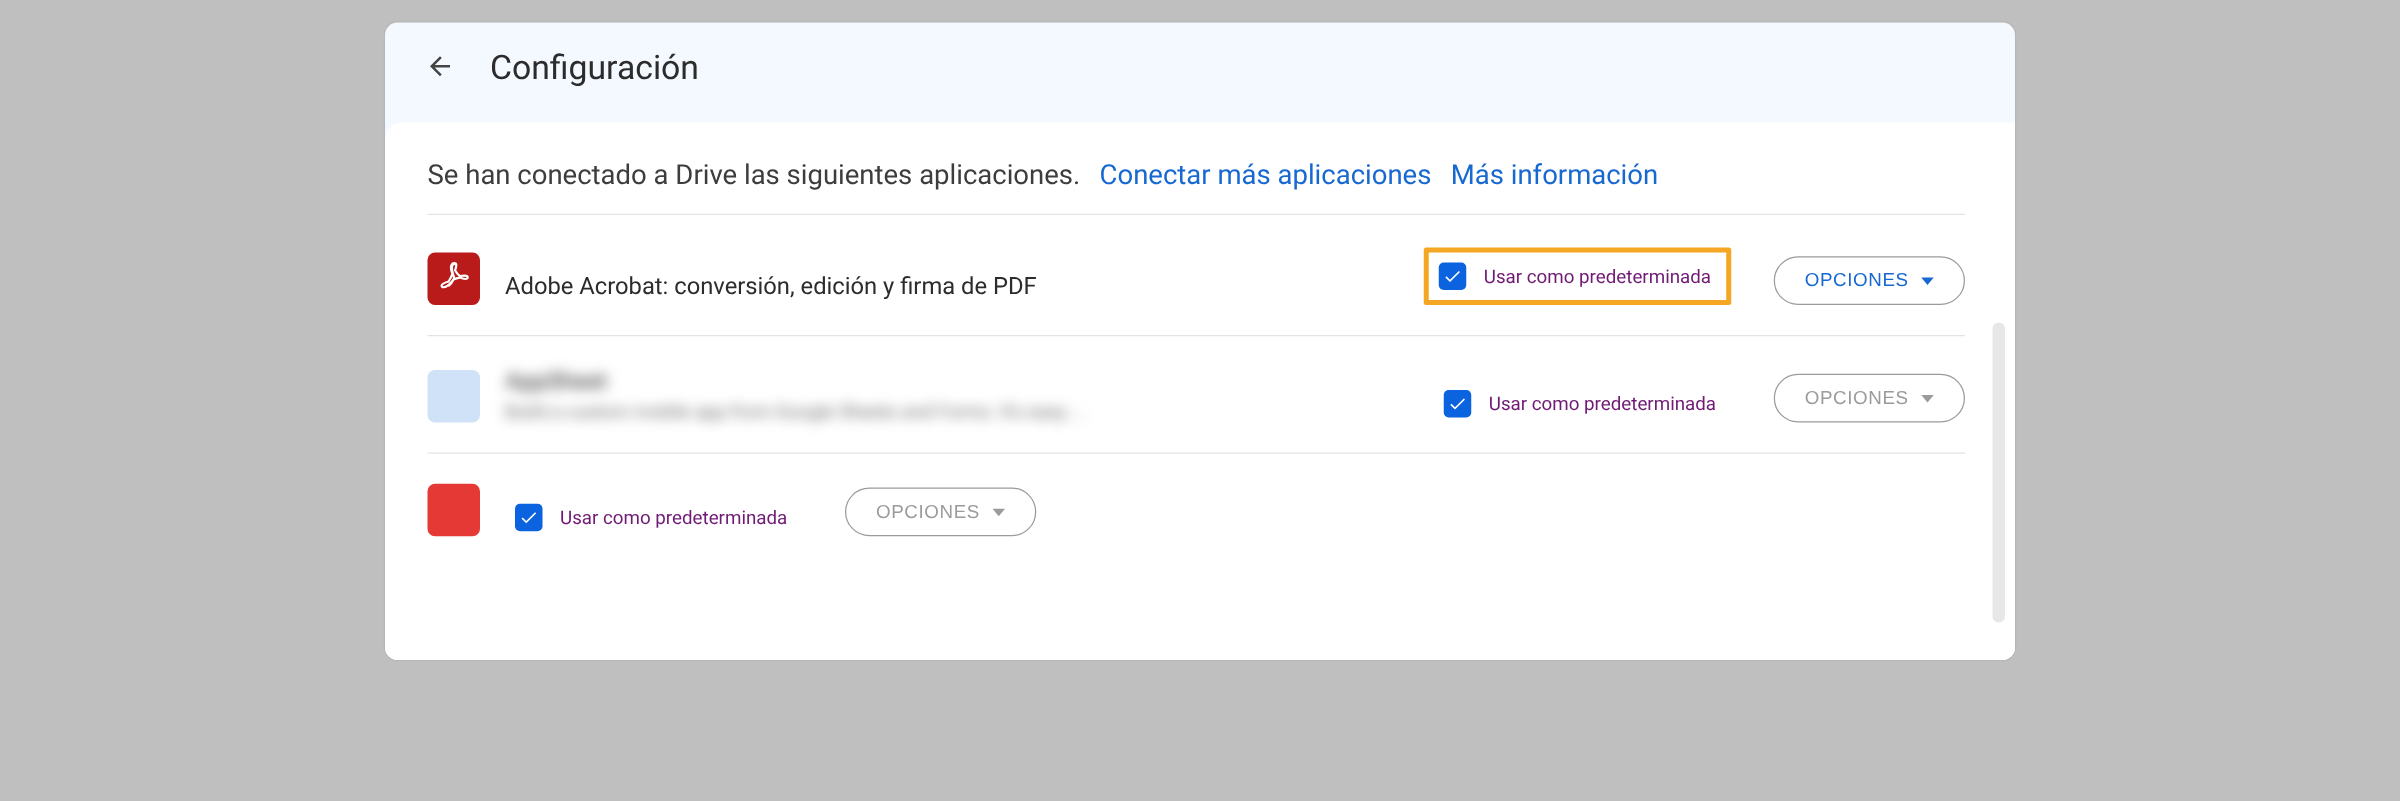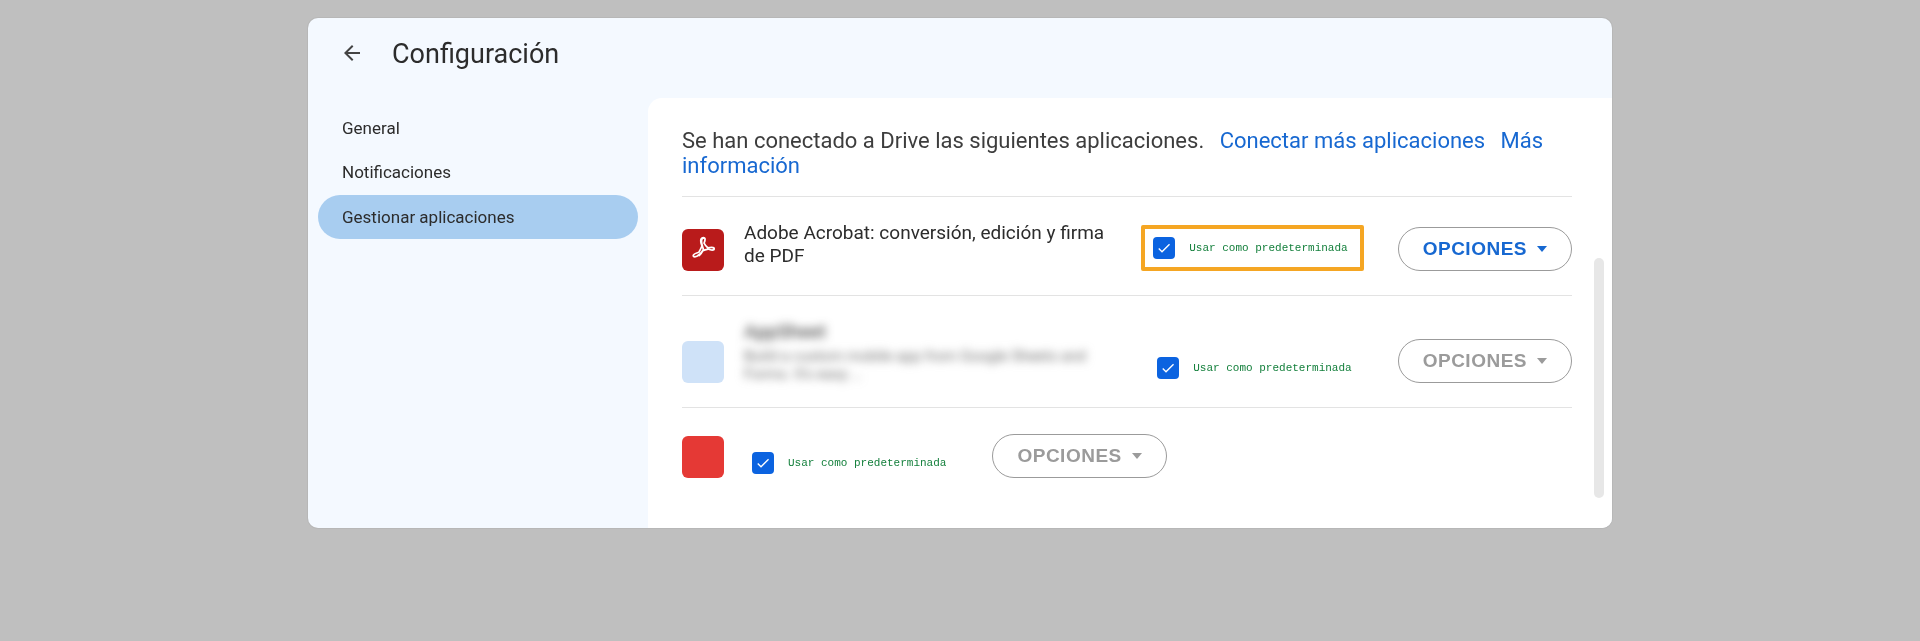--- a/index.html
+++ b/index.html
@@ -163,35 +163,35 @@
   .chk {
     width: 22px; height: 22px;
     background: #0b63e0;
     border-radius: 4px;
     display: flex;
     align-items: center;
     justify-content: center;
     flex-shrink: 0;
   }
   .chk svg { width: 16px; height: 16px; fill: #fff; }
-  .chk-label { font-size: 11px; color: #15803d; font-family: Liberation Mono, monospace; }
+  .chk-label { font-size: 15px; color: #701a75; }
 
   
   .options-btn {
     margin-left: 14px;
     margin-top: 2px;
     display: flex;
     align-items: center;
     gap: 10px;
     padding: 10px 24px;
     border: 1.5px solid #9b9b9b;
     border-radius: 24px;
     background: #fff;
-    font-size: 19px;
-    font-weight: 700;
+    font-size: 15px;
+    font-weight: 400;
     letter-spacing: 0.5px;
     color: #1768d1;
     cursor: pointer;
   }
   .options-btn.disabled { color: #9b9b9b; cursor: default; }
   .options-btn .caret {
     width: 0; height: 0;
     border-left: 5px solid transparent;
     border-right: 5px solid transparent;
     border-top: 6px solid currentColor;
@@ -211,31 +211,20 @@
         <svg viewBox="0 0 24 24">
             <path d="M20 11H7.83l5.59-5.59L12 4l-8 8 8 8 1.41-1.41L7.83 13H20z" fill="currentColor"></path>
           </svg>
       </span>
     </button>
     <h1 class="page-title">Configuración</h1>
   </div>
 
   <div class="body">
 
-    <nav class="sidebar">
-      <div class="sidebar-item">
-        <span>General</span>
-      </div>
-      <div class="sidebar-item">
-        <span>Notificaciones</span>
-      </div>
-      <div class="sidebar-item active">
-        <span>Gestionar aplicaciones</span>
-      </div>
-    </nav>
 
     <section class="main">
       <div class="scroll-track"></div>
 
 
       <p class="intro">
         <span>Se han conectado a Drive las siguientes aplicaciones.</span>
         <span class="link">Conectar más aplicaciones</span>
         <span class="link">Más información</span>
       </p>

